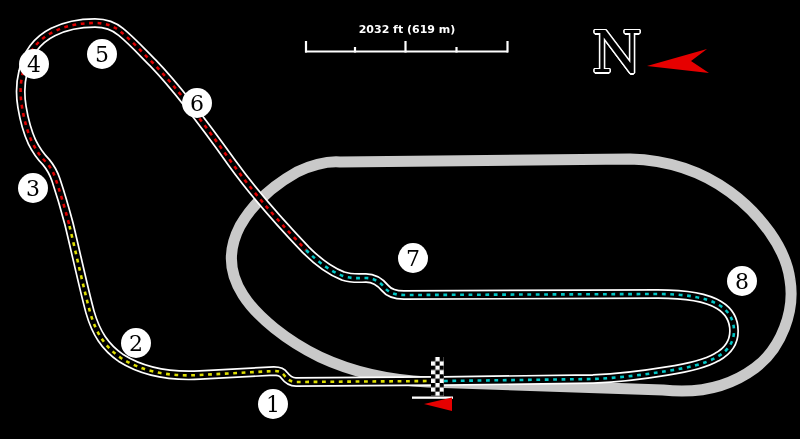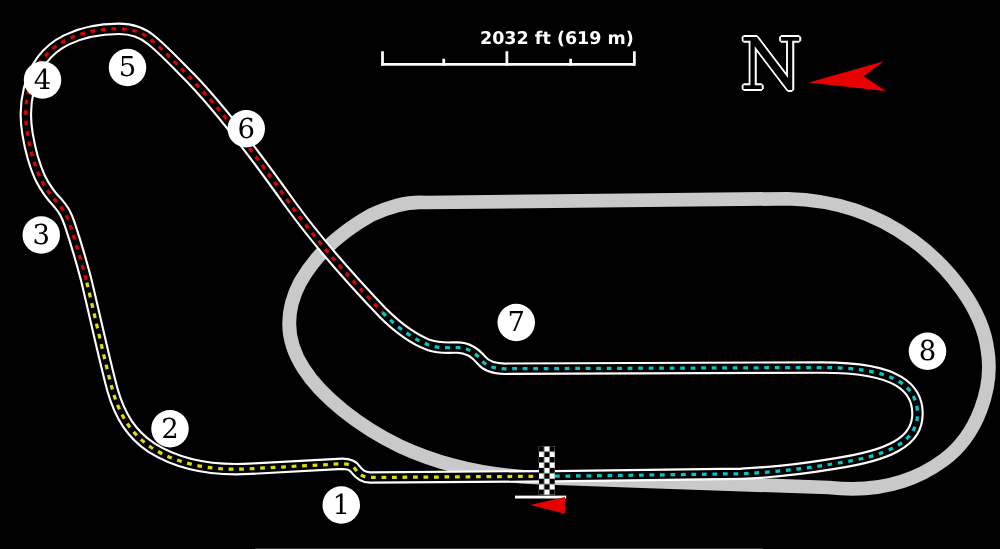--- a/index.html
+++ b/index.html
@@ -13,22 +13,22 @@
     text-align:center;user-select:none;
   }
   #compass-n{
     position:absolute;left:592px;top:24px;
     font-family:"DejaVu Serif",serif;font-size:57px;line-height:1;
     color:#000000;
     text-shadow:-1.5px 0 #fff,1.5px 0 #fff,0 -1.5px #fff,0 1.5px #fff,
                 -1px -1px #fff,1px 1px #fff,-1px 1px #fff,1px -1px #fff;
   }
   #scale-label{
-    position:absolute;left:307px;top:23px;width:200px;text-align:right;
-    font-size:14px;font-weight:600;color:#ffffff;
+    position:absolute;left:307px;top:23px;width:200px;text-align:center;
+    font-size:11px;font-weight:600;color:#ffffff;
     text-shadow:0 0 2px #000,1px 1px 0 #000,-1px -1px 0 #000;
   }
 </style>
 </head>
 <body>
 
 <div id="stage" style="background: rgb(0, 0, 0);">
 
   <svg id="track-svg" width="800" height="439" viewBox="0 0 800 439">
     <defs>

